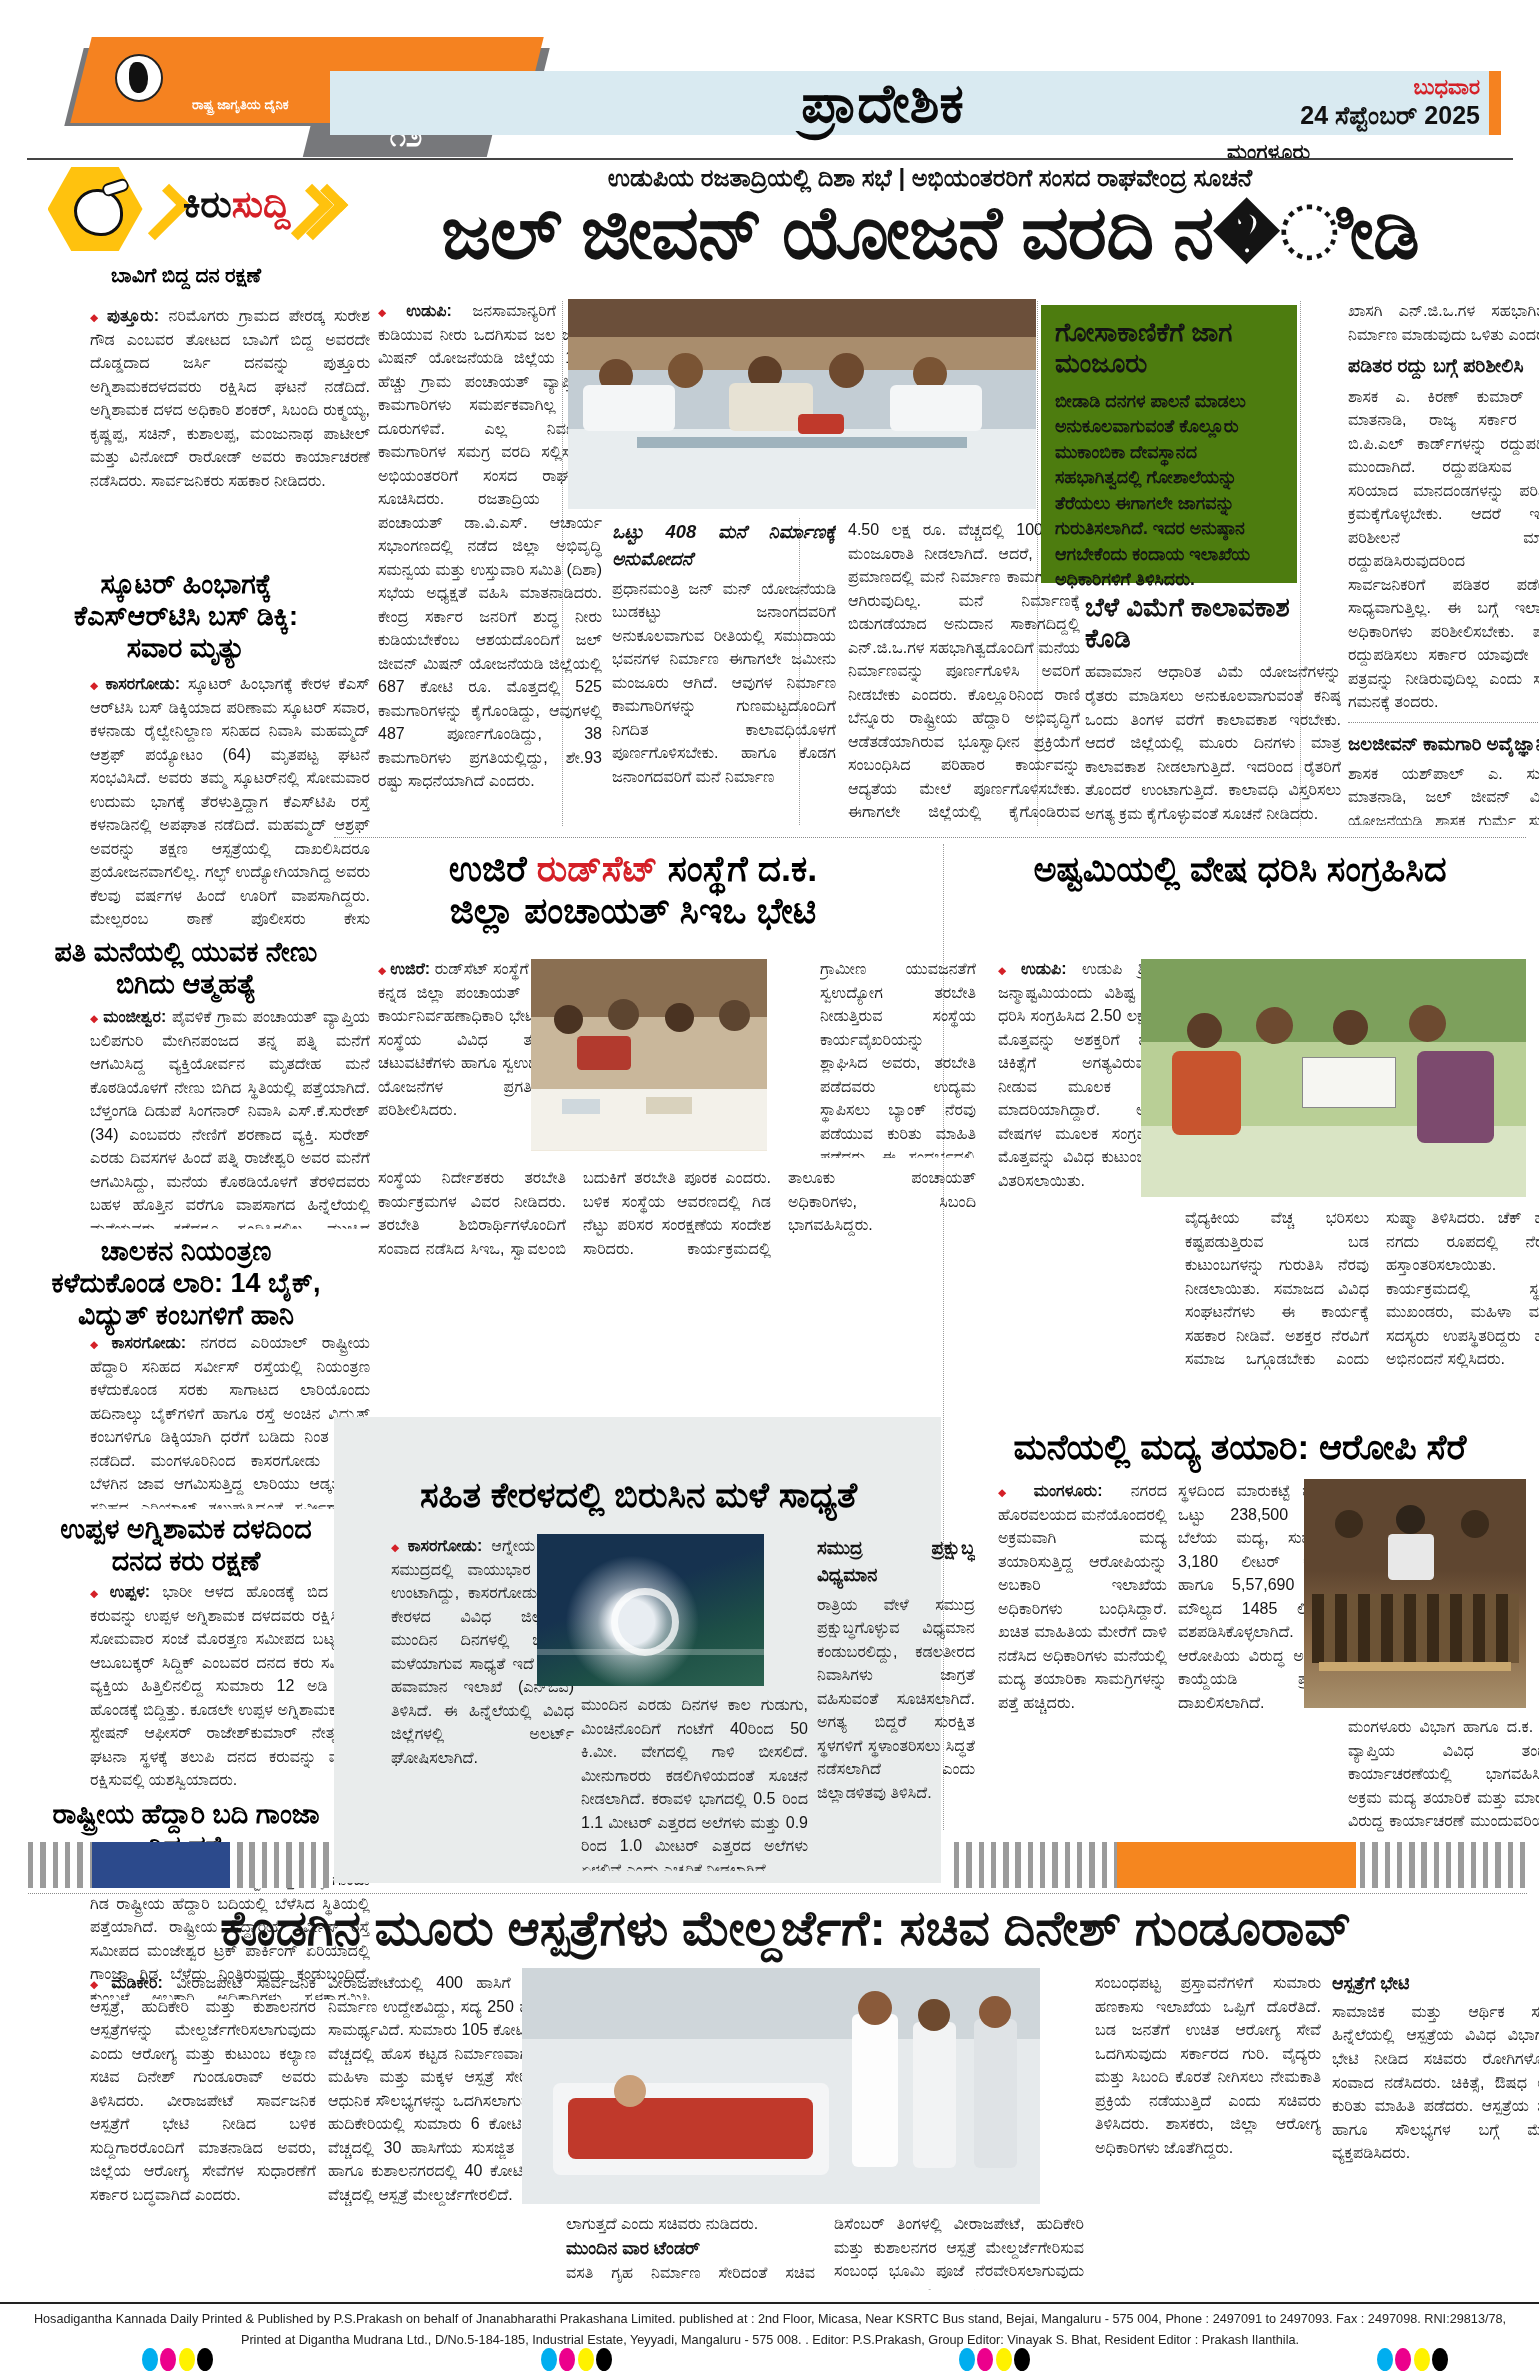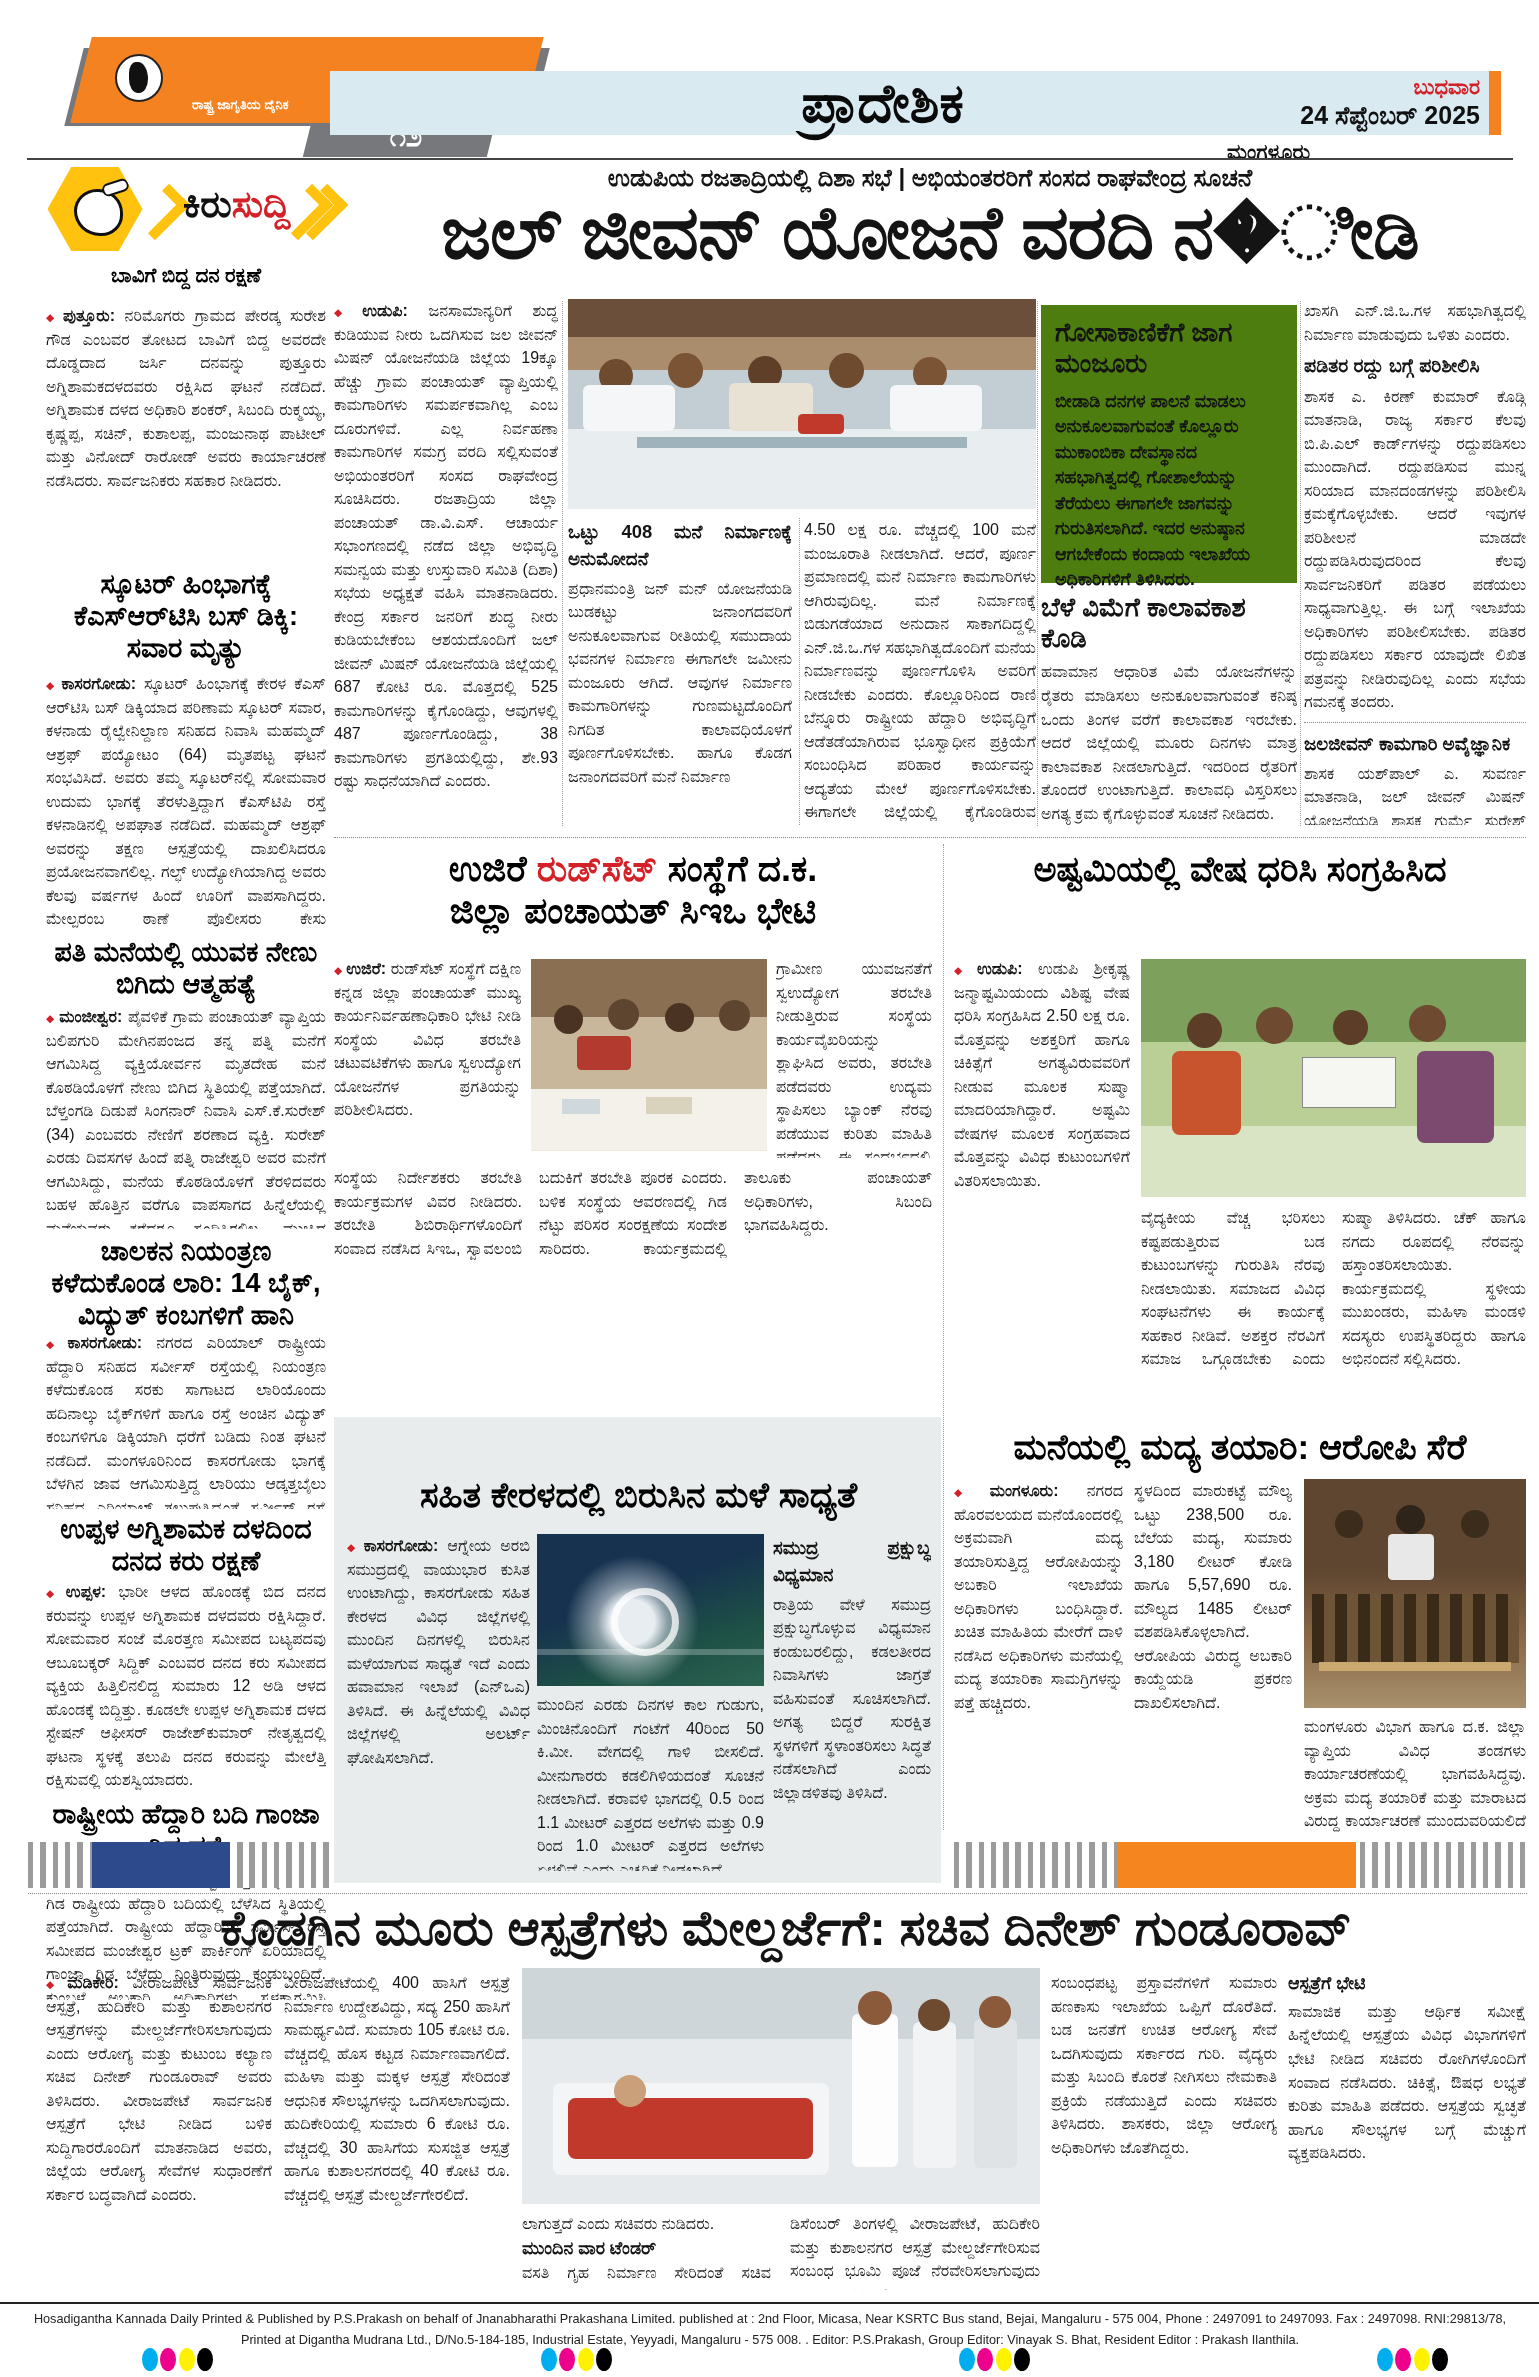--- a/index.html
+++ b/index.html
@@ -1,20 +1,20 @@
 <!DOCTYPE html>
 <html style="font-size:12.3px"><head>
 <meta charset="utf-8">
 <style>
   html,body{margin:0;padding:0;}
   body{width:1540px;height:2377px;position:relative;background:#fff;
        font-family:"Liberation Sans","DejaVu Sans",sans-serif;color:#141414;overflow:hidden;}
   .abs{position:absolute;}
   .skew{transform:skewX(-14deg);}
-  .bodytxt{font-size:16px;line-height:1.47;text-align:justify;overflow:hidden;}
+  .bodytxt{font-size:16px;line-height:1.47;text-align:justify;overflow:hidden;margin-left:44px;}
   .dl{font-weight:bold;}
   .dia{color:#d42027;font-size:10.7px;margin-right:3.8px;}
   .bhead{font-weight:800;text-align:center;line-height:1.18;color:#000;}
   .subhead{font-weight:800;}
   .dotline{border-top:1.5px dotted #8a8a8a;}
   .vdot{border-left:1.5px dotted #9a9a9a;}
   .photo{overflow:hidden;position:absolute;}
   .blob{position:absolute;border-radius:50%;}
   .rect{position:absolute;}
   .bars{background:repeating-linear-gradient(90deg,#9b9b9b 0 5.4px,#fff 5.4px 12.3px);}
@@ -101,21 +101,21 @@
   <div class="blob" style="left:261px;top:54px;width:35px;height:35px;background:#6e4a2f;"></div>
   <div class="blob" style="left:345px;top:58px;width:34px;height:34px;background:#7a5434;"></div>
   <div class="rect" style="left:15.3px;top:86px;width:92px;height:46px;background:#f4f6f7;border-radius:6.1px;"></div>
   <div class="rect" style="left:161px;top:84px;width:84px;height:48px;background:#e7e2d4;border-radius:6.1px;"></div>
   <div class="rect" style="left:322px;top:86px;width:92px;height:46px;background:#f4f6f7;border-radius:6.1px;"></div>
   <div class="rect" style="left:230px;top:115px;width:46px;height:20px;background:#c0392b;border-radius:4.6px;"></div>
   <div class="rect" style="left:69px;top:138px;width:330px;height:10.7px;background:#9fb3bd;"></div>
 </div>
 
 <div class="abs bodytxt" style="left:568px;top:518px;width:224px;height:307px;">
-  <div class="subhead" style="font-size:18.4px;margin-bottom:4.6px;">ಒಟ್ಟು 408 ಮನೆ ನಿರ್ಮಾಣಕ್ಕೆ ಅನುಮೋದನೆ</div>
+  <div class="subhead" style="font-size:18.4px;margin-bottom:4.6px;font-style:italic;">ಒಟ್ಟು 408 ಮನೆ ನಿರ್ಮಾಣಕ್ಕೆ ಅನುಮೋದನೆ</div>
   <span>ಪ್ರಧಾನಮಂತ್ರಿ ಜನ್ ಮನ್ ಯೋಜನೆಯಡಿ ಬುಡಕಟ್ಟು ಜನಾಂಗದವರಿಗೆ ಅನುಕೂಲವಾಗುವ ರೀತಿಯಲ್ಲಿ ಸಮುದಾಯ ಭವನಗಳ ನಿರ್ಮಾಣ ಈಗಾಗಲೇ ಜಮೀನು ಮಂಜೂರು ಆಗಿದೆ. ಆವುಗಳ ನಿರ್ಮಾಣ ಕಾಮಗಾರಿಗಳನ್ನು ಗುಣಮಟ್ಟದೊಂದಿಗೆ ನಿಗದಿತ ಕಾಲಾವಧಿಯೊಳಗೆ ಪೂರ್ಣಗೊಳಿಸಬೇಕು. ಹಾಗೂ ಕೊಡಗ ಜನಾಂಗದವರಿಗೆ ಮನೆ ನಿರ್ಮಾಣ</span>
 </div>
 
 <div class="abs bodytxt" style="left:804px;top:518px;width:232px;height:307px;">
   <span>4.50 ಲಕ್ಷ ರೂ. ವೆಚ್ಚದಲ್ಲಿ 100 ಮನೆ ಮಂಜೂರಾತಿ ನೀಡಲಾಗಿದೆ. ಆದರೆ, ಪೂರ್ಣ ಪ್ರಮಾಣದಲ್ಲಿ ಮನೆ ನಿರ್ಮಾಣ ಕಾಮಗಾರಿಗಳು ಆಗಿರುವುದಿಲ್ಲ. ಮನೆ ನಿರ್ಮಾಣಕ್ಕೆ ಬಿಡುಗಡೆಯಾದ ಅನುದಾನ ಸಾಕಾಗದಿದ್ದಲ್ಲಿ ಎನ್.ಜಿ.ಒ.ಗಳ ಸಹಭಾಗಿತ್ವದೊಂದಿಗೆ ಮನೆಯ ನಿರ್ಮಾಣವನ್ನು ಪೂರ್ಣಗೊಳಿಸಿ ಅವರಿಗೆ ನೀಡಬೇಕು ಎಂದರು. ಕೊಲ್ಲೂರಿನಿಂದ ರಾಣಿ ಬೆನ್ನೂರು ರಾಷ್ಟ್ರೀಯ ಹೆದ್ದಾರಿ ಅಭಿವೃದ್ಧಿಗೆ ಆಡೆತಡೆಯಾಗಿರುವ ಭೂಸ್ವಾಧೀನ ಪ್ರಕ್ರಿಯೆಗೆ ಸಂಬಂಧಿಸಿದ ಪರಿಹಾರ ಕಾರ್ಯವನ್ನು ಆದ್ಯತೆಯ ಮೇಲೆ ಪೂರ್ಣಗೊಳಿಸಬೇಕು. ಈಗಾಗಲೇ ಜಿಲ್ಲೆಯಲ್ಲಿ ಕೈಗೊಂಡಿರುವ ರಾಷ್ಟ್ರೀಯ ಹೆದ್ದಾರಿಗಳ ಕಾಮಗಾರಿಗಳ ವೇಗವನ್ನು ಹೆಚ್ಚಿಸುವುದರೊಂದಿಗೆ ಗುಣಮಟ್ಟದೊಂದಿಗೆ ನಿಗದಿತ ಕಾಲಾವಧಿಯಲ್ಲಿ ಪೂರ್ಣಗೊಳಿಸಬೇಕು ಎಂದು ತಿಳಿಸಿದರು.</span>
 </div>
 
 <div class="abs" style="left:1041px;top:305px;width:256px;height:278px;background:#4d7c0f;padding:12.3px 14px;box-sizing:border-box;">
   <div style="font-size:26px;font-weight:900;line-height:1.2;margin-bottom:9.2px;">ಗೋಸಾಕಾಣಿಕೆಗೆ ಜಾಗ ಮಂಜೂರು</div>
   <div style="font-size:17.6px;font-weight:600;line-height:1.45;text-align:left;">ಬೀಡಾಡಿ ದನಗಳ ಪಾಲನೆ ಮಾಡಲು ಅನುಕೂಲವಾಗುವಂತೆ ಕೊಲ್ಲೂರು ಮುಕಾಂಬಿಕಾ ದೇವಸ್ಥಾನದ ಸಹಭಾಗಿತ್ವದಲ್ಲಿ ಗೋಶಾಲೆಯನ್ನು ತೆರೆಯಲು ಈಗಾಗಲೇ ಜಾಗವನ್ನು ಗುರುತಿಸಲಾಗಿದೆ. ಇದರ ಅನುಷ್ಠಾನ ಆಗಬೇಕೆಂದು ಕಂದಾಯ ಇಲಾಖೆಯ ಅಧಿಕಾರಿಗಳಿಗೆ ತಿಳಿಸಿದರು.</div>

